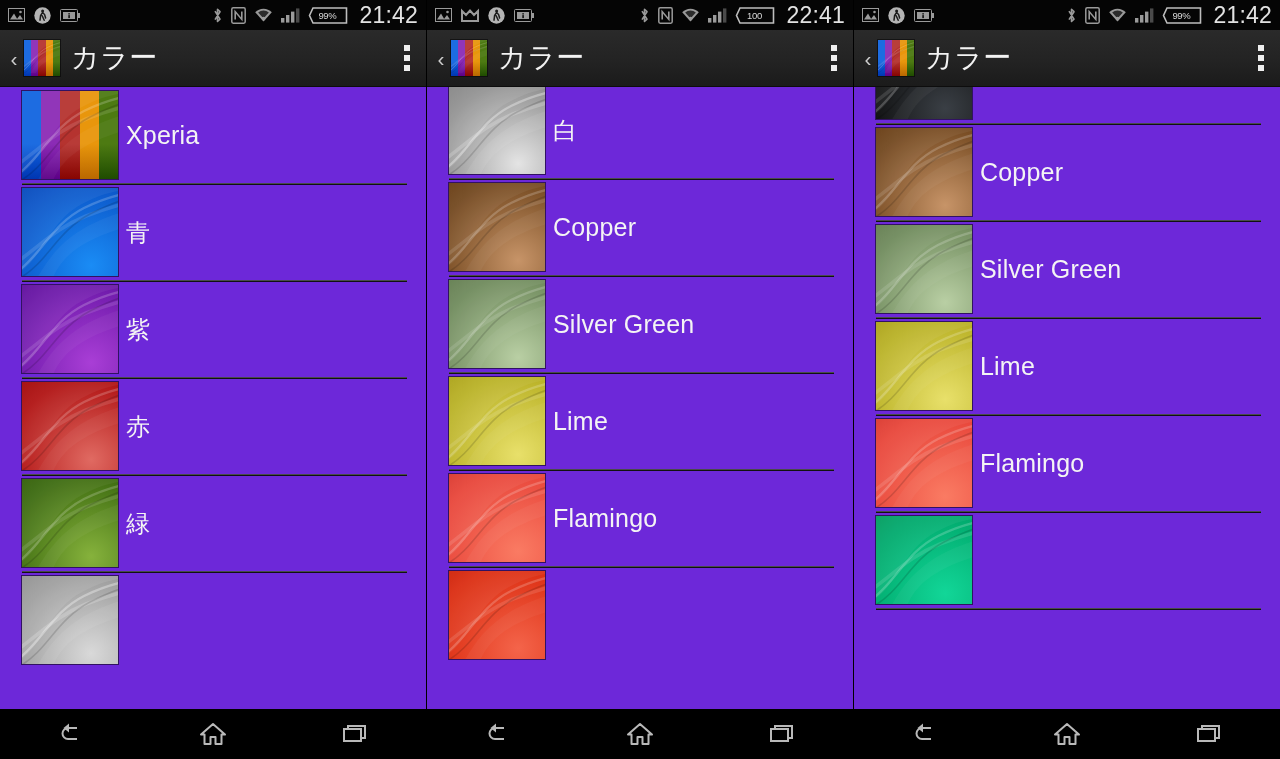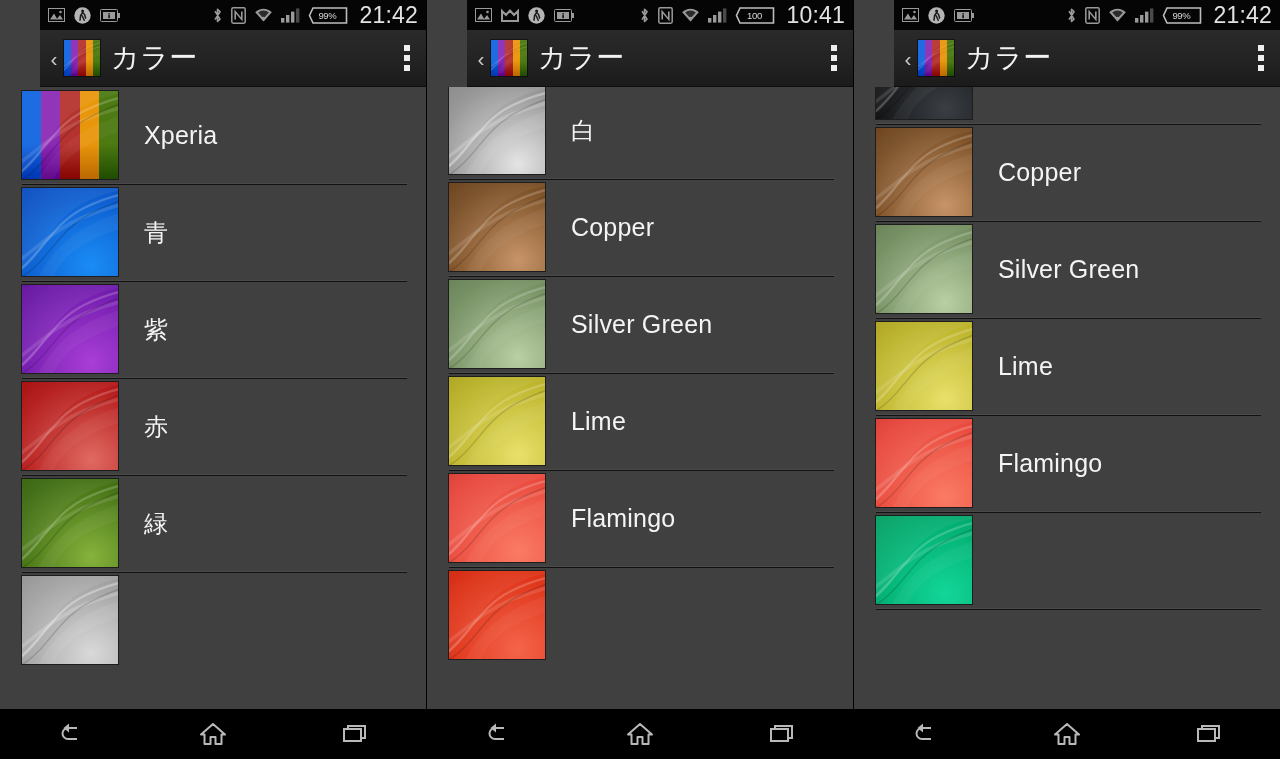--- a/index.html
+++ b/index.html
@@ -7,24 +7,23 @@
     width:1280px; height:759px;
     background:#000;
     font-family:"Liberation Sans","DejaVu Sans",sans-serif;
     overflow:hidden;
   }
   .screen { position:relative; width:1280px; height:759px; display:flex; }
 
   .panel {
     position:relative;
     width:427px; height:759px;
-    background:#404040;
+    background:#6d28d9;
     overflow:hidden;
     border-right:1px solid #000;
-    padding-left:40px;
   }
   .panel:last-child { width:426px; border-right:none; }
 
   
   .statusbar {
     position:relative;
     height:30px;
     background:#050505;
     display:flex; align-items:center;
     padding:0 8px 0 8px;
@@ -81,21 +80,21 @@
   .list-inner { position:absolute; left:0; right:0; top:0; }
 
   .row { position:relative; height:97px; }
   .thumb {
     position:absolute; left:22px; top:4px;
     width:96px; height:88px;
     overflow:hidden;
     box-shadow:0 0 0 1px rgba(0,0,0,.55);
   }
   .row-label {
-    position:absolute; left:144px; top:0; height:97px;
+    position:absolute; left:126px; top:0; height:97px;
     display:flex; align-items:center;
     color:#f4f4f4; font-size:24px;
     font-family:"DejaVu Sans",sans-serif;
     letter-spacing:.2px;
   }
   .row-label.latin { font-family:"Liberation Sans",sans-serif; font-size:25px; }
   .divider {
     position:absolute; left:22px; right:19px; bottom:0; height:1px;
     background:#4a4a4a;
   }
@@ -349,21 +348,21 @@
             <rect x="5" y="7" width="3.4" height="7.6" fill="#9a9a9a"></rect>
             <rect x="10" y="3.6" width="3.4" height="11" fill="#9a9a9a"></rect>
             <rect x="15" y="0.4" width="3.4" height="14.2" fill="#4a4a4a"></rect>
           </svg>
           <div class="batt-wrap">
             <svg width="40" height="17" viewBox="0 0 40 17">
               <path d="M5 1 H38.5 V16 H5 L1.5 8.5 Z" fill="none" stroke="#bdbdbd" stroke-width="1.6"></path>
             </svg>
             <div class="batt-txt">100</div>
           </div>
-          <div class="sb-clock">10:41</div>
+          <div class="sb-clock">22:41</div>
         </div>
       </div>
       <div class="actionbar">
         <div class="ab-back">‹</div>
         <div class="ab-icon">
           <div class="stripes">
             <span style="background: linear-gradient(rgb(16, 100, 224) 0%, rgb(16, 100, 224) 60%, rgb(0, 54, 178) 100%);"></span>
             <span style="background: linear-gradient(rgb(139, 43, 181) 0%, rgb(139, 43, 181) 60%, rgb(93, 0, 135) 100%);"></span>
             <span style="background: linear-gradient(rgb(181, 51, 47) 0%, rgb(181, 51, 47) 60%, rgb(135, 5, 1) 100%);"></span>
             <span style="background: linear-gradient(rgb(232, 150, 12) 0%, rgb(232, 150, 12) 60%, rgb(186, 104, 0) 100%);"></span>

